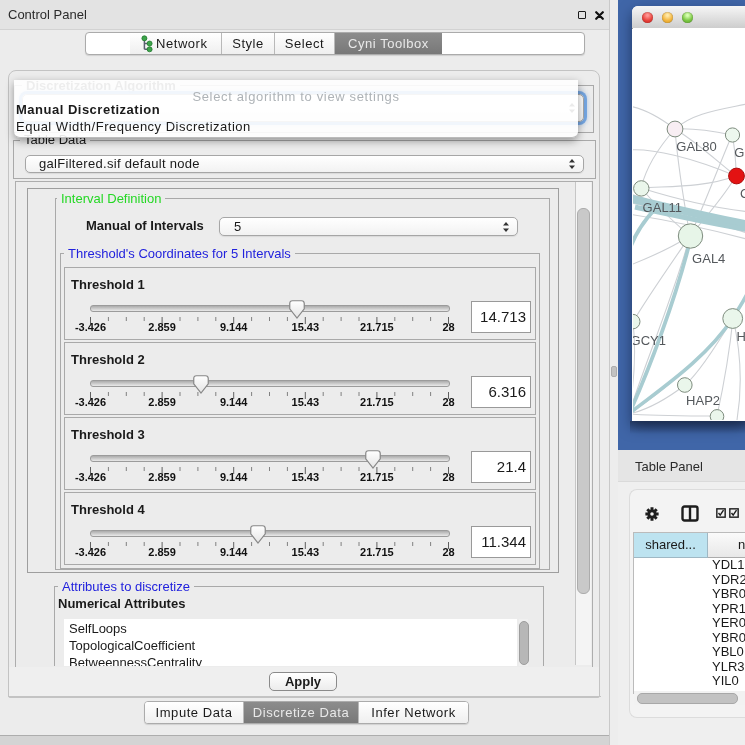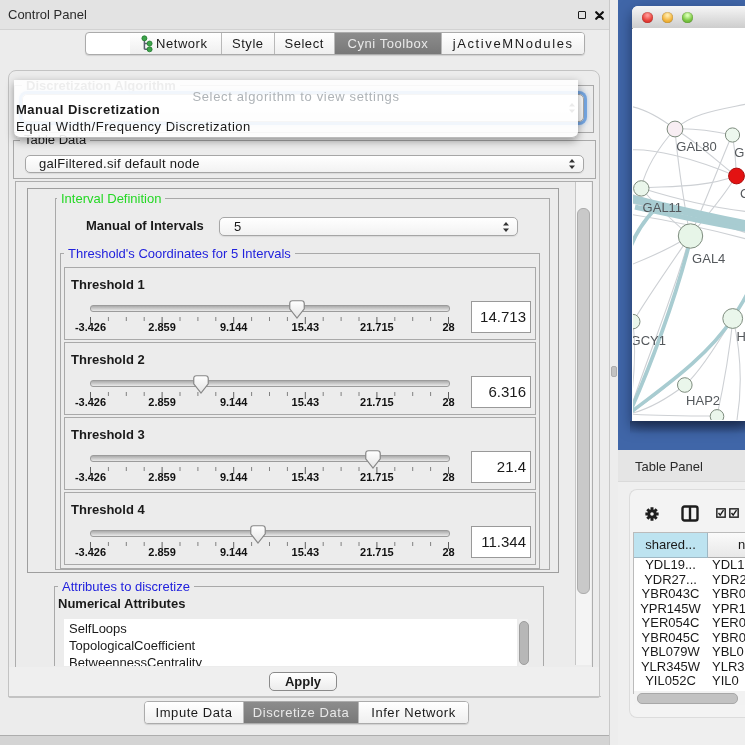--- a/index.html
+++ b/index.html
@@ -38,21 +38,20 @@
     <svg style="position:absolute;left:11px;top:0;" width="13" height="21" viewBox="0 0 13 21">
         <path d="M3.4 5.3 V16.3 M3.4 10.5 H8.6 M3.4 16.3 H8.6" stroke="#5A6070" stroke-width="1.5" fill="none"></path>
         <circle cx="3.4" cy="5.3" r="2.5" fill="#3DA44B" stroke="#1F7A2C" stroke-width="0.8"></circle>
         <circle cx="8.6" cy="10.5" r="2.5" fill="#3DA44B" stroke="#1F7A2C" stroke-width="0.8"></circle>
         <circle cx="8.6" cy="16.3" r="2.5" fill="#3DA44B" stroke="#1F7A2C" stroke-width="0.8"></circle>
       </svg>
     Network</div>
   <div style="width:52px;">Style</div>
   <div style="width:59px;">Select</div>
   <div class="sel" style="width:107px;">Cyni Toolbox</div>
-  <div style="width:142px;letter-spacing:1.6px;">jActiveMNodules</div>
 </div>
 
 <div class="a" style="left:8px;top:70px;width:590px;height:626px;border:1px solid #C3C3C3;border-radius:8px 8px 2px 2px;background:#ECECEC;"></div>
 
 <div class="a tb" style="left:14px;top:85px;width:578px;height:46px;"></div>
 <div class="lbl" style="left:22px;top:79px;font-weight:bold;color:#4a4a4a;">Discretization Algorithm</div>
 
 <div class="combo" style="left:22px;top:94px;width:560px;height:26px;box-shadow:0 0 0 3px rgba(106,158,222,0.9),0 0 5px 3px rgba(106,158,222,0.45);">
   <svg class="arr" viewBox="0 0 8 12">
       <path d="M1 4.6 L4 1 L7 4.6 Z M1 7.4 L4 11 L7 7.4 Z" fill="#333"></path>
@@ -292,21 +291,20 @@
   <path d="M3 6 L5 8.5 L9 2.5" stroke="#1D1D1D" stroke-width="1.7" fill="none"></path>
 </svg>
 <svg class="a" style="left:729px;top:508px;" width="10" height="10" viewBox="0 0 12 12">
   <rect x="1" y="1" width="10" height="10" fill="none" stroke="#1D1D1D" stroke-width="1.7"></rect>
   <path d="M3 6 L5 8.5 L9 2.5" stroke="#1D1D1D" stroke-width="1.7" fill="none"></path>
 </svg>
 
 <div class="a" style="left:633px;top:532px;width:112px;height:160px;background:#fff;border:1px solid #BBB;border-right:none;overflow:hidden;font-size:13px;">
   <div style="position:absolute;left:0;top:0;width:73px;height:24px;background:#BDE3F0;border-right:1px solid #9FB8C4;border-bottom:1px solid #9FB8C4;text-align:center;line-height:24px;">shared...</div>
   <div style="position:absolute;left:74px;top:0;width:60px;height:24px;background:linear-gradient(#FAFAFA,#E8E8E8);border-bottom:1px solid #ABABAB;padding-left:30px;line-height:24px;">na</div>
-  <div style="position:absolute;left:0;top:25px;width:73px;text-align:center;line-height:14.55px;">YDL19...<br>YDR27...<br>YBR043C<br>YPR145W<br>YER054C<br>YBR045C<br>YBL079W<br>YLR345W<br>YIL052C</div>
   <div style="position:absolute;left:78px;top:25px;line-height:14.55px;">YDL1<br>YDR2<br>YBR0<br>YPR1<br>YER0<br>YBR0<br>YBL0<br>YLR3<br>YIL0</div>
 </div>
 
 <div class="a" style="left:634px;top:691px;width:111px;height:14px;background:#F2F2F2;"></div>
 <div class="a" style="left:637px;top:693px;width:99px;height:9px;background:#C2C2C2;border:1px solid #A8A8A8;border-radius:5px;"></div>
 
 <div class="a" style="left:14px;top:80px;width:564px;height:56.5px;background:rgba(255,255,255,0.90);border-radius:0 0 6px 6px;border-bottom:1px solid rgba(150,150,150,0.65);box-shadow:0 3px 8px rgba(0,0,0,0.38);z-index:50;"></div>
 <div class="a" style="left:14px;top:89px;width:564px;text-align:center;color:#AEB3B7;letter-spacing:0.65px;z-index:51;">Select algorithm to view settings</div>
 <div class="a" style="left:16px;top:102px;font-weight:bold;letter-spacing:0.5px;z-index:51;">Manual Discretization</div>
 <div class="a" style="left:16px;top:119px;letter-spacing:0.5px;z-index:51;">Equal Width/Frequency Discretization</div>

